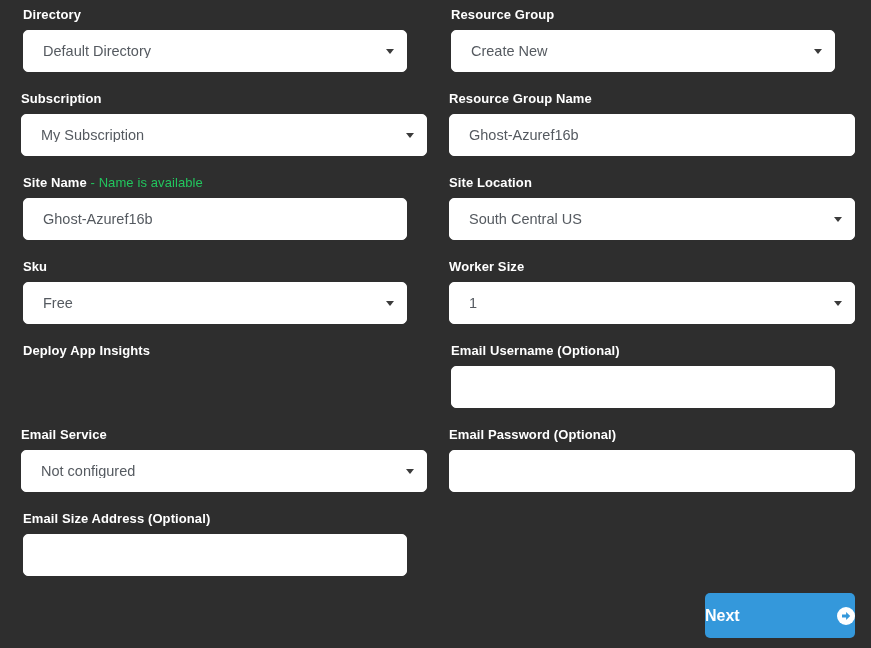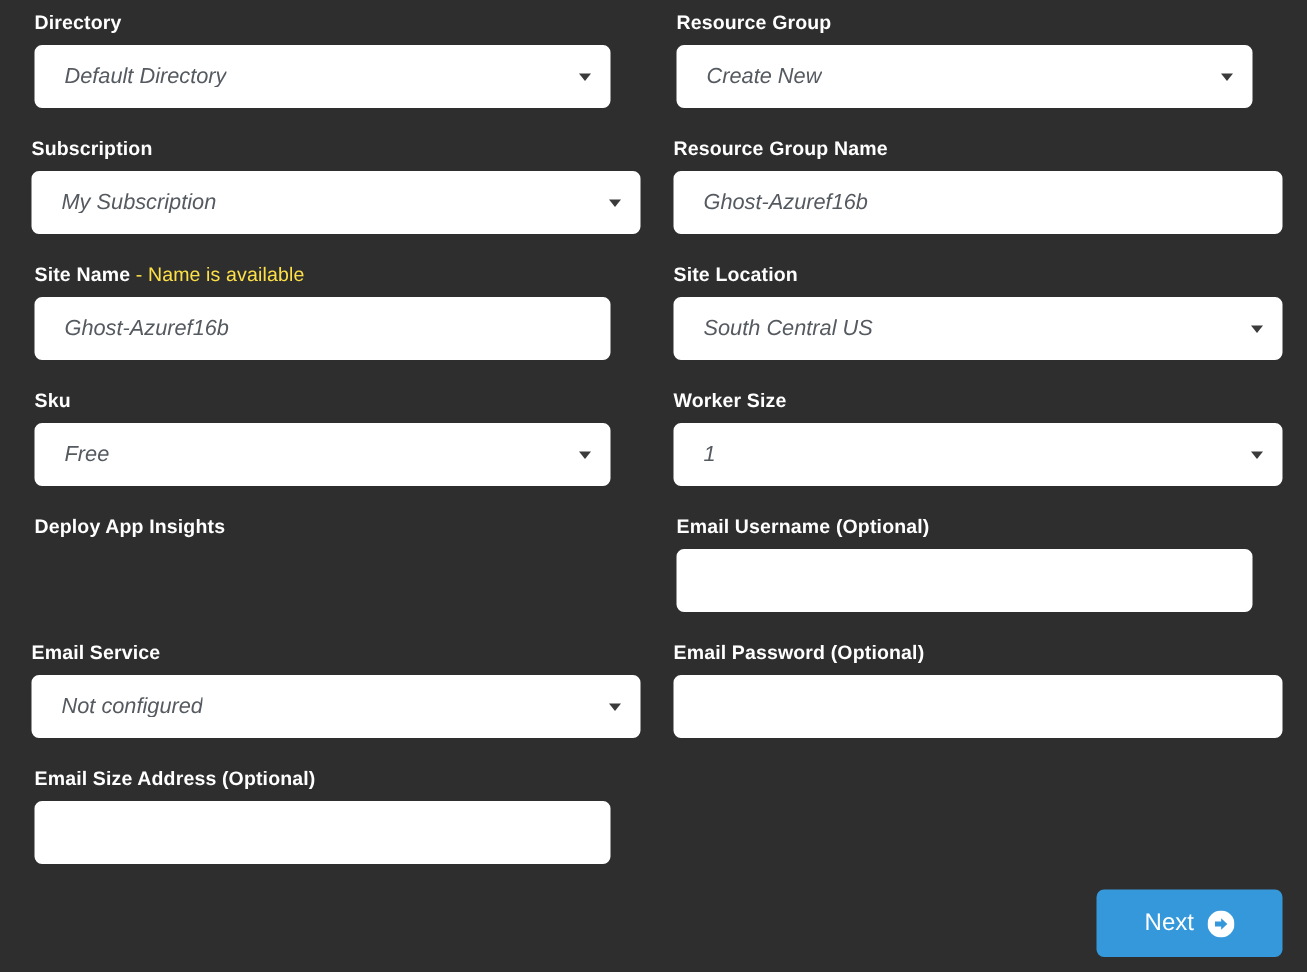--- a/index.html
+++ b/index.html
@@ -44,21 +44,21 @@
     color: #ffffff;
     font-size: 13px;
     font-weight: bold;
     line-height: 16px;
     margin-bottom: 7px;
     letter-spacing: 0.1px;
     white-space: nowrap;
   }
 
   .label-status {
-    color: #fde047;
+    color: #22c55e;
     font-weight: normal;
   }
 
   .control {
     position: relative;
     width: 100%;
     height: 42px;
     background: #ffffff;
     border: 1px solid #ffffff;
     border-radius: 5px;
@@ -75,21 +75,20 @@
 
   .control.text-input {
     padding-right: 16px;
   }
 
   .control .value {
     line-height: 1;
     overflow: hidden;
     text-overflow: ellipsis;
     white-space: nowrap;
-    font-style: italic;
   }
 
   .caret {
     position: absolute;
     right: 12px;
     top: 50%;
     width: 0;
     height: 0;
     margin-top: -2px;
     border-left: 4.5px solid transparent;
@@ -101,34 +100,35 @@
     position: absolute;
     left: 0;
     right: 8px;
     bottom: 10px;
     display: flex;
     justify-content: flex-end;
     padding-right: 8px;
   }
 
   .next-button {
-    width: 124px;
+    width: 150px;
     height: 45px;
     background: #3498db;
     border: none;
     border-radius: 5px;
     color: #ffffff;
     font-size: 16px;
     font-family: "Liberation Sans", sans-serif;
     display: flex;
     align-items: center;
-    justify-content: center;
+    justify-content: space-between;
     gap: 9px;
     cursor: pointer;
     padding: 0;
+    font-weight: bold;
   }
 
   .next-button .btn-text {
     line-height: 1;
   }
 
   .arrow-circle-icon {
     display: inline-flex;
     width: 18px;
     height: 18px;

